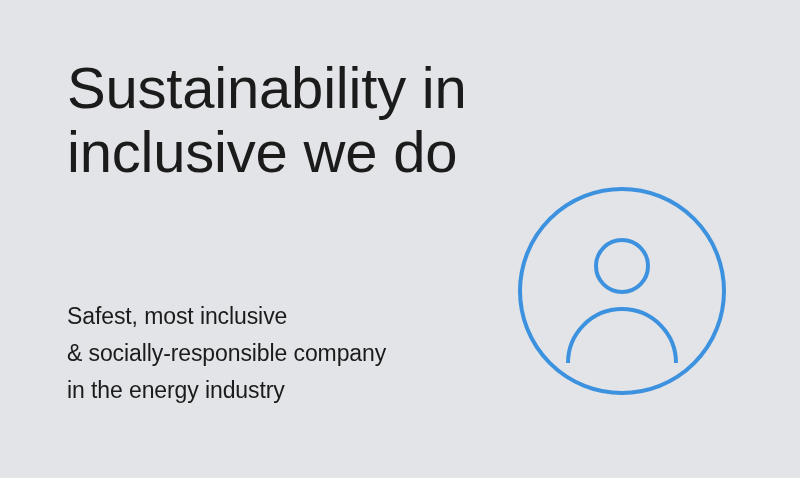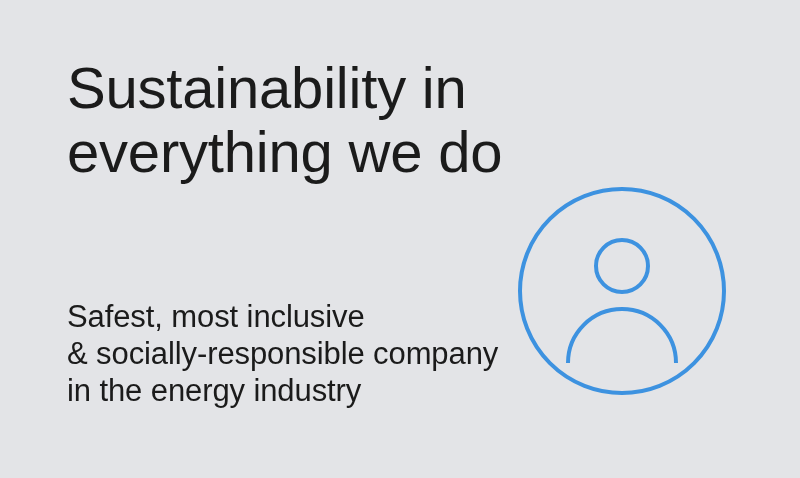--- a/index.html
+++ b/index.html
@@ -47,21 +47,21 @@
   }
 
   #subtitle {
     position: absolute;
     left: 67px;
     top: 298px;
     width: 450px;
     margin: 0;
     padding: 0;
     font-family: "Liberation Sans", sans-serif;
-    font-size: 31px;
+    font-size: 23px;
     font-weight: 300;
     line-height: 37px;
     letter-spacing: -0.1px;
     color: #1b1b1b;
     white-space: pre-line;
   }
 
   
   #person-icon {
     position: absolute;
@@ -77,21 +77,21 @@
   }
 </style>
 </head>
 <body>
 
 <div id="slide">
 
   <div id="text-block">
 
     <h1 id="headline">Sustainability in
-everything we do</h1>
+inclusive we do</h1>
 
     <p id="subtitle">Safest, most inclusive
 &amp; socially-responsible company
 in the energy industry</p>
 
   </div>
 
   <div id="person-icon">
     <svg viewBox="0 0 212 212" xmlns="http://www.w3.org/2000/svg">
 

